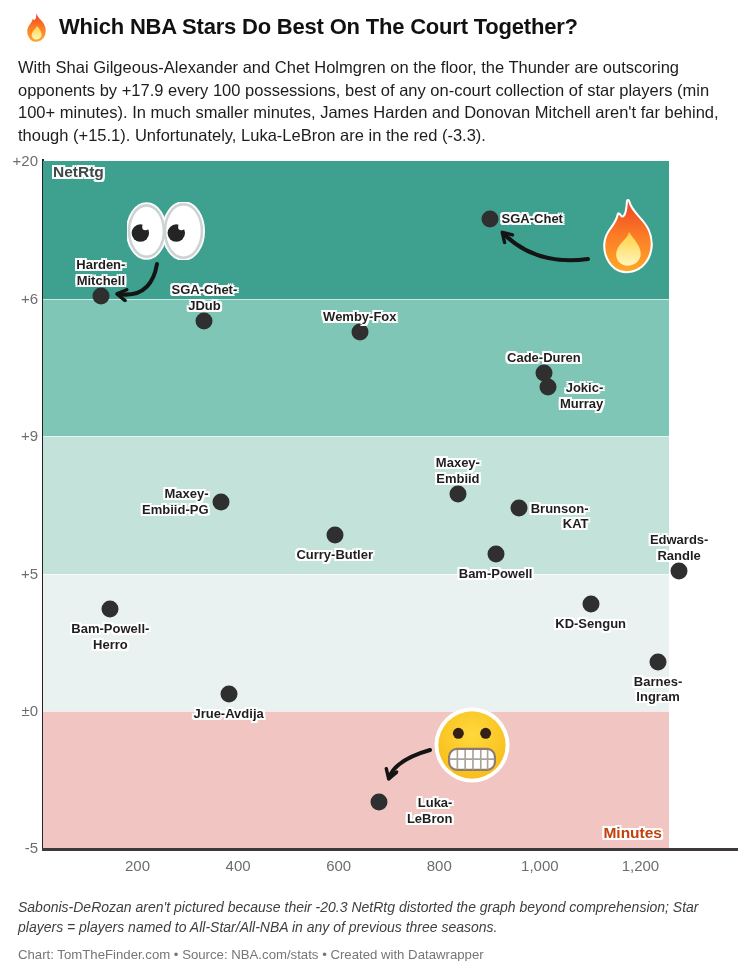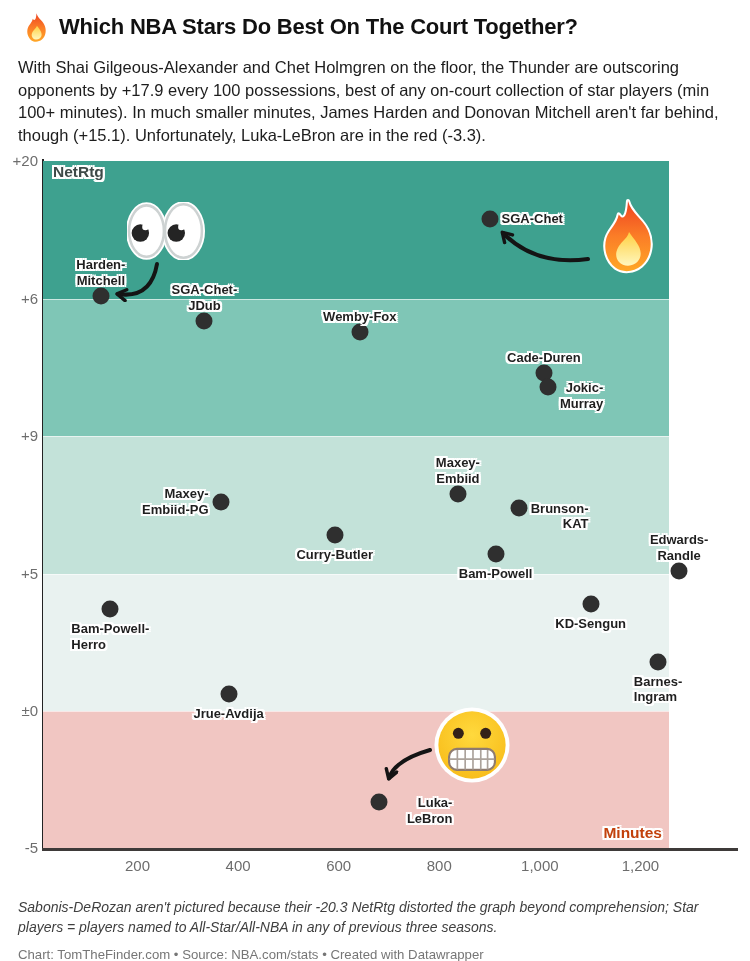--- a/index.html
+++ b/index.html
@@ -23,21 +23,21 @@
   .ytick{position:absolute;width:38px;text-align:right;transform:translateY(-52%);font-size:15px;color:#6d6d6d;left:0;}
   .xtick{position:absolute;top:704px;transform:translateX(-50%);font-size:15px;color:#6d6d6d;}
 
   .halo{text-shadow:-2px -2px 0 #fff,-2px 2px 0 #fff,2px -2px 0 #fff,2px 2px 0 #fff,-2px 0 0 #fff,2px 0 0 #fff,0 -2px 0 #fff,0 2px 0 #fff,0 0 2px #fff;}
   .axis-title{position:absolute;font-weight:bold;font-size:15.5px;color:#3e4a48;}
   .axis-title.minutes{color:#c2410c;}
 
   .dot{position:absolute;width:17px;height:17px;border-radius:50%;background:#2f2f2f;transform:translate(-50%,-50%);z-index:4;}
   .ptlabel{position:absolute;font-size:13px;font-weight:bold;line-height:1.22;color:#1f1f1f;white-space:pre-line;z-index:5;}
   .ptlabel.above{text-align:center;transform:translate(-50%,-100%);margin-top:6px;}
-  .ptlabel.below{text-align:left;transform:translate(-50%,0);}
+  .ptlabel.below{text-align:center;transform:translate(-50%,0);}
   .ptlabel.right{text-align:right;transform:translate(0,-50%);}
   .ptlabel.left{text-align:right;transform:translate(-100%,-50%);}
 
   .emoji{position:absolute;transform:translate(-50%,-50%);z-index:7;}
   .arrows{position:absolute;left:0;top:0;width:694px;height:687px;z-index:6;pointer-events:none;overflow:visible;}
 
   
   .footnote{margin:15px 18px 0 18px;font-size:14px;font-style:italic;color:#3f3f3f;line-height:1.42;width:714px;}
   .byline{margin:9px 18px 8px 18px;font-size:13.2px;color:#767676;}
 </style>

